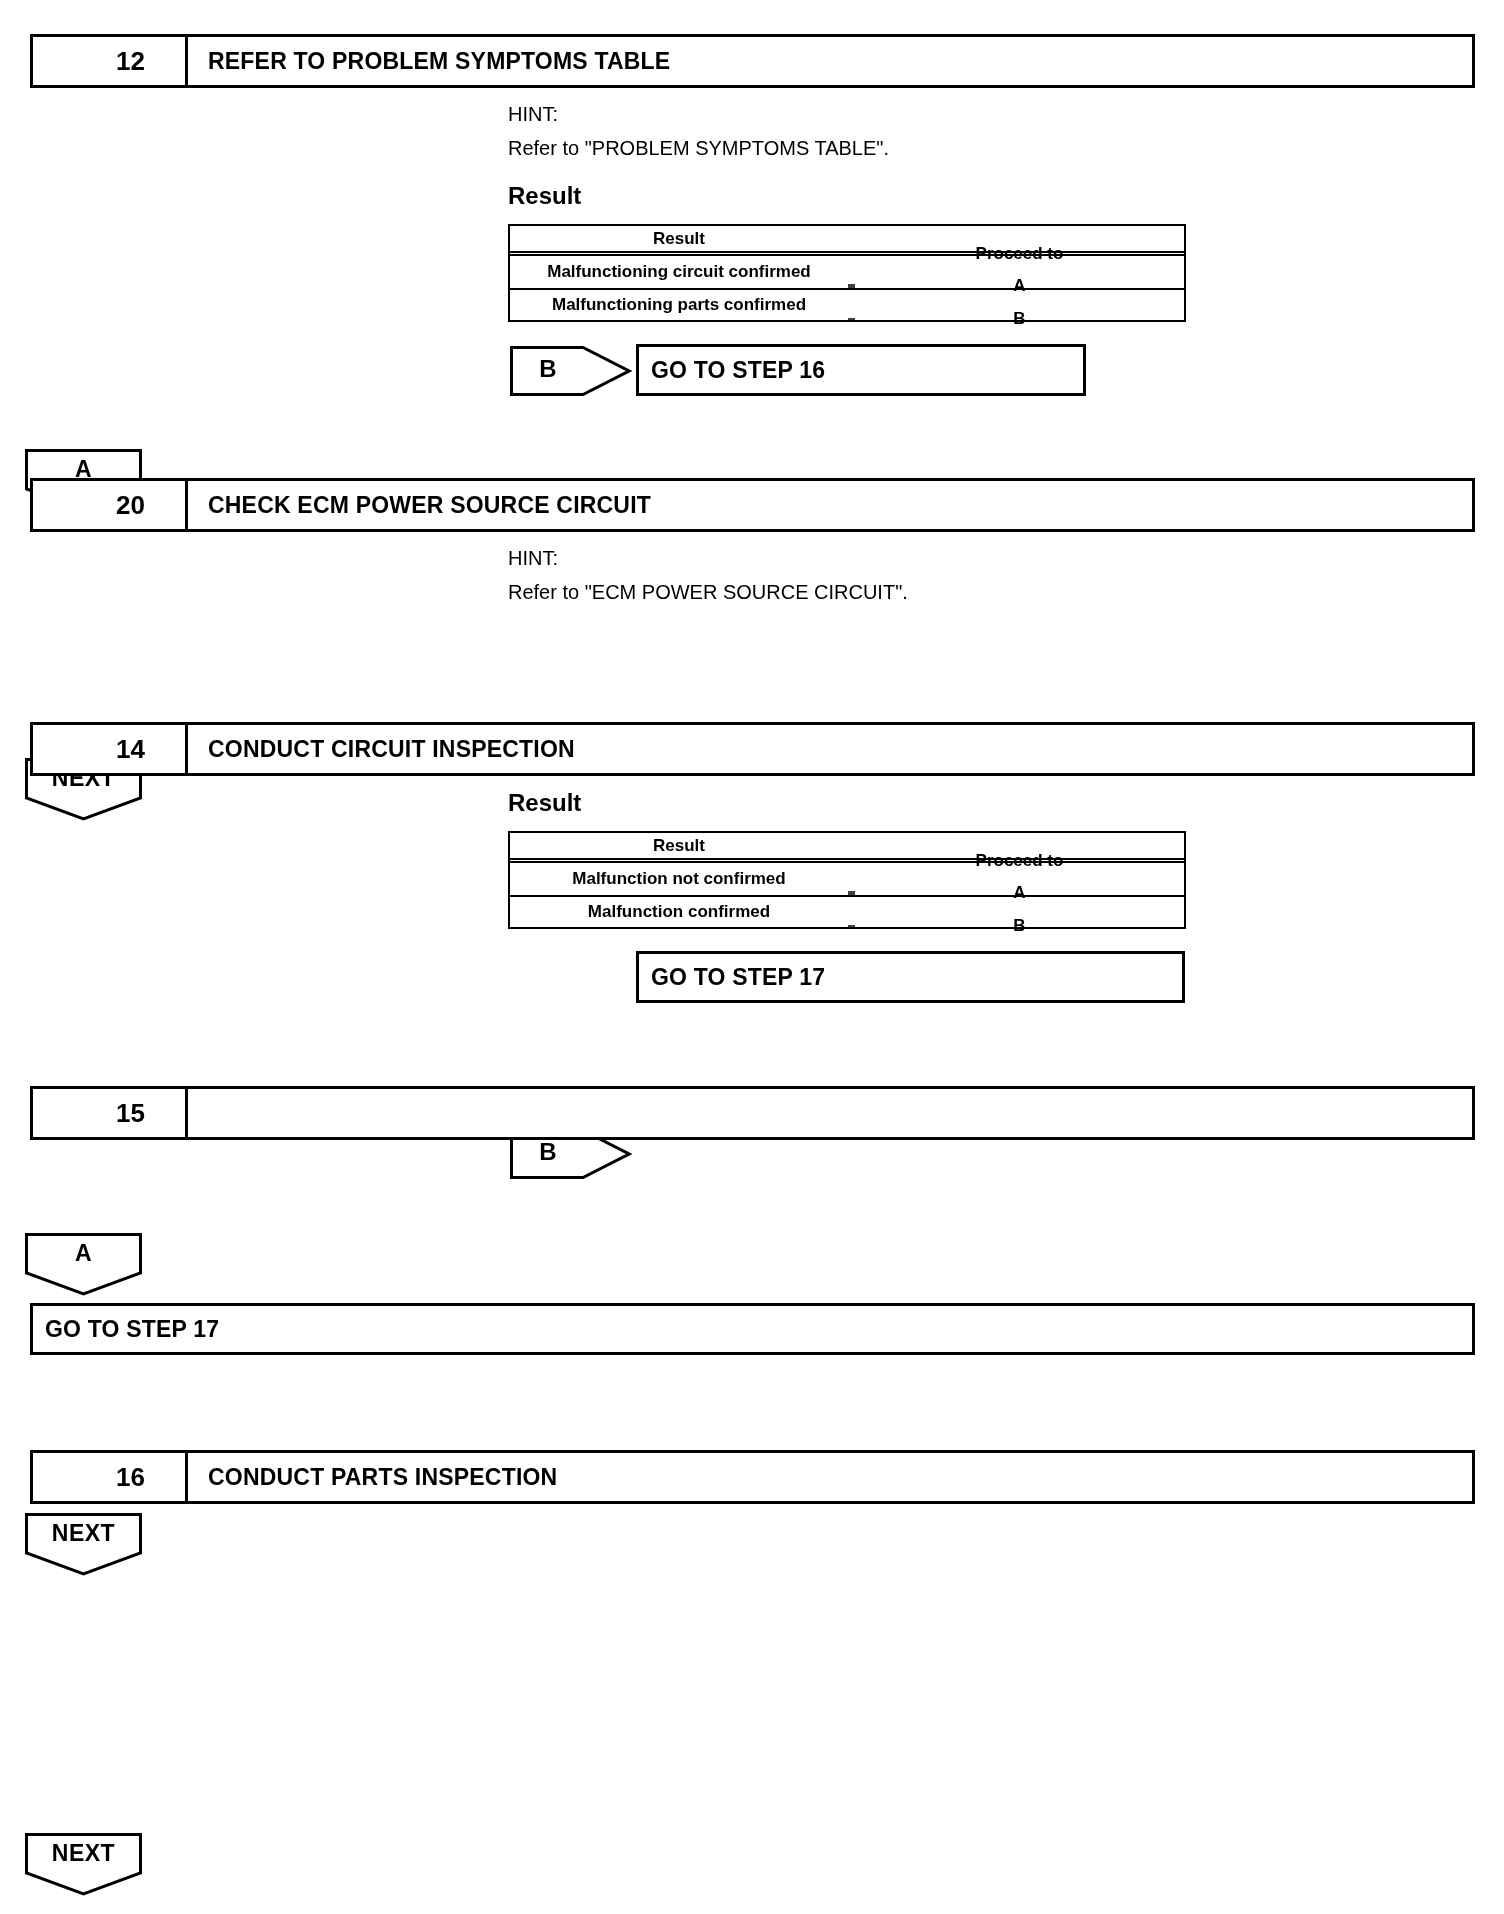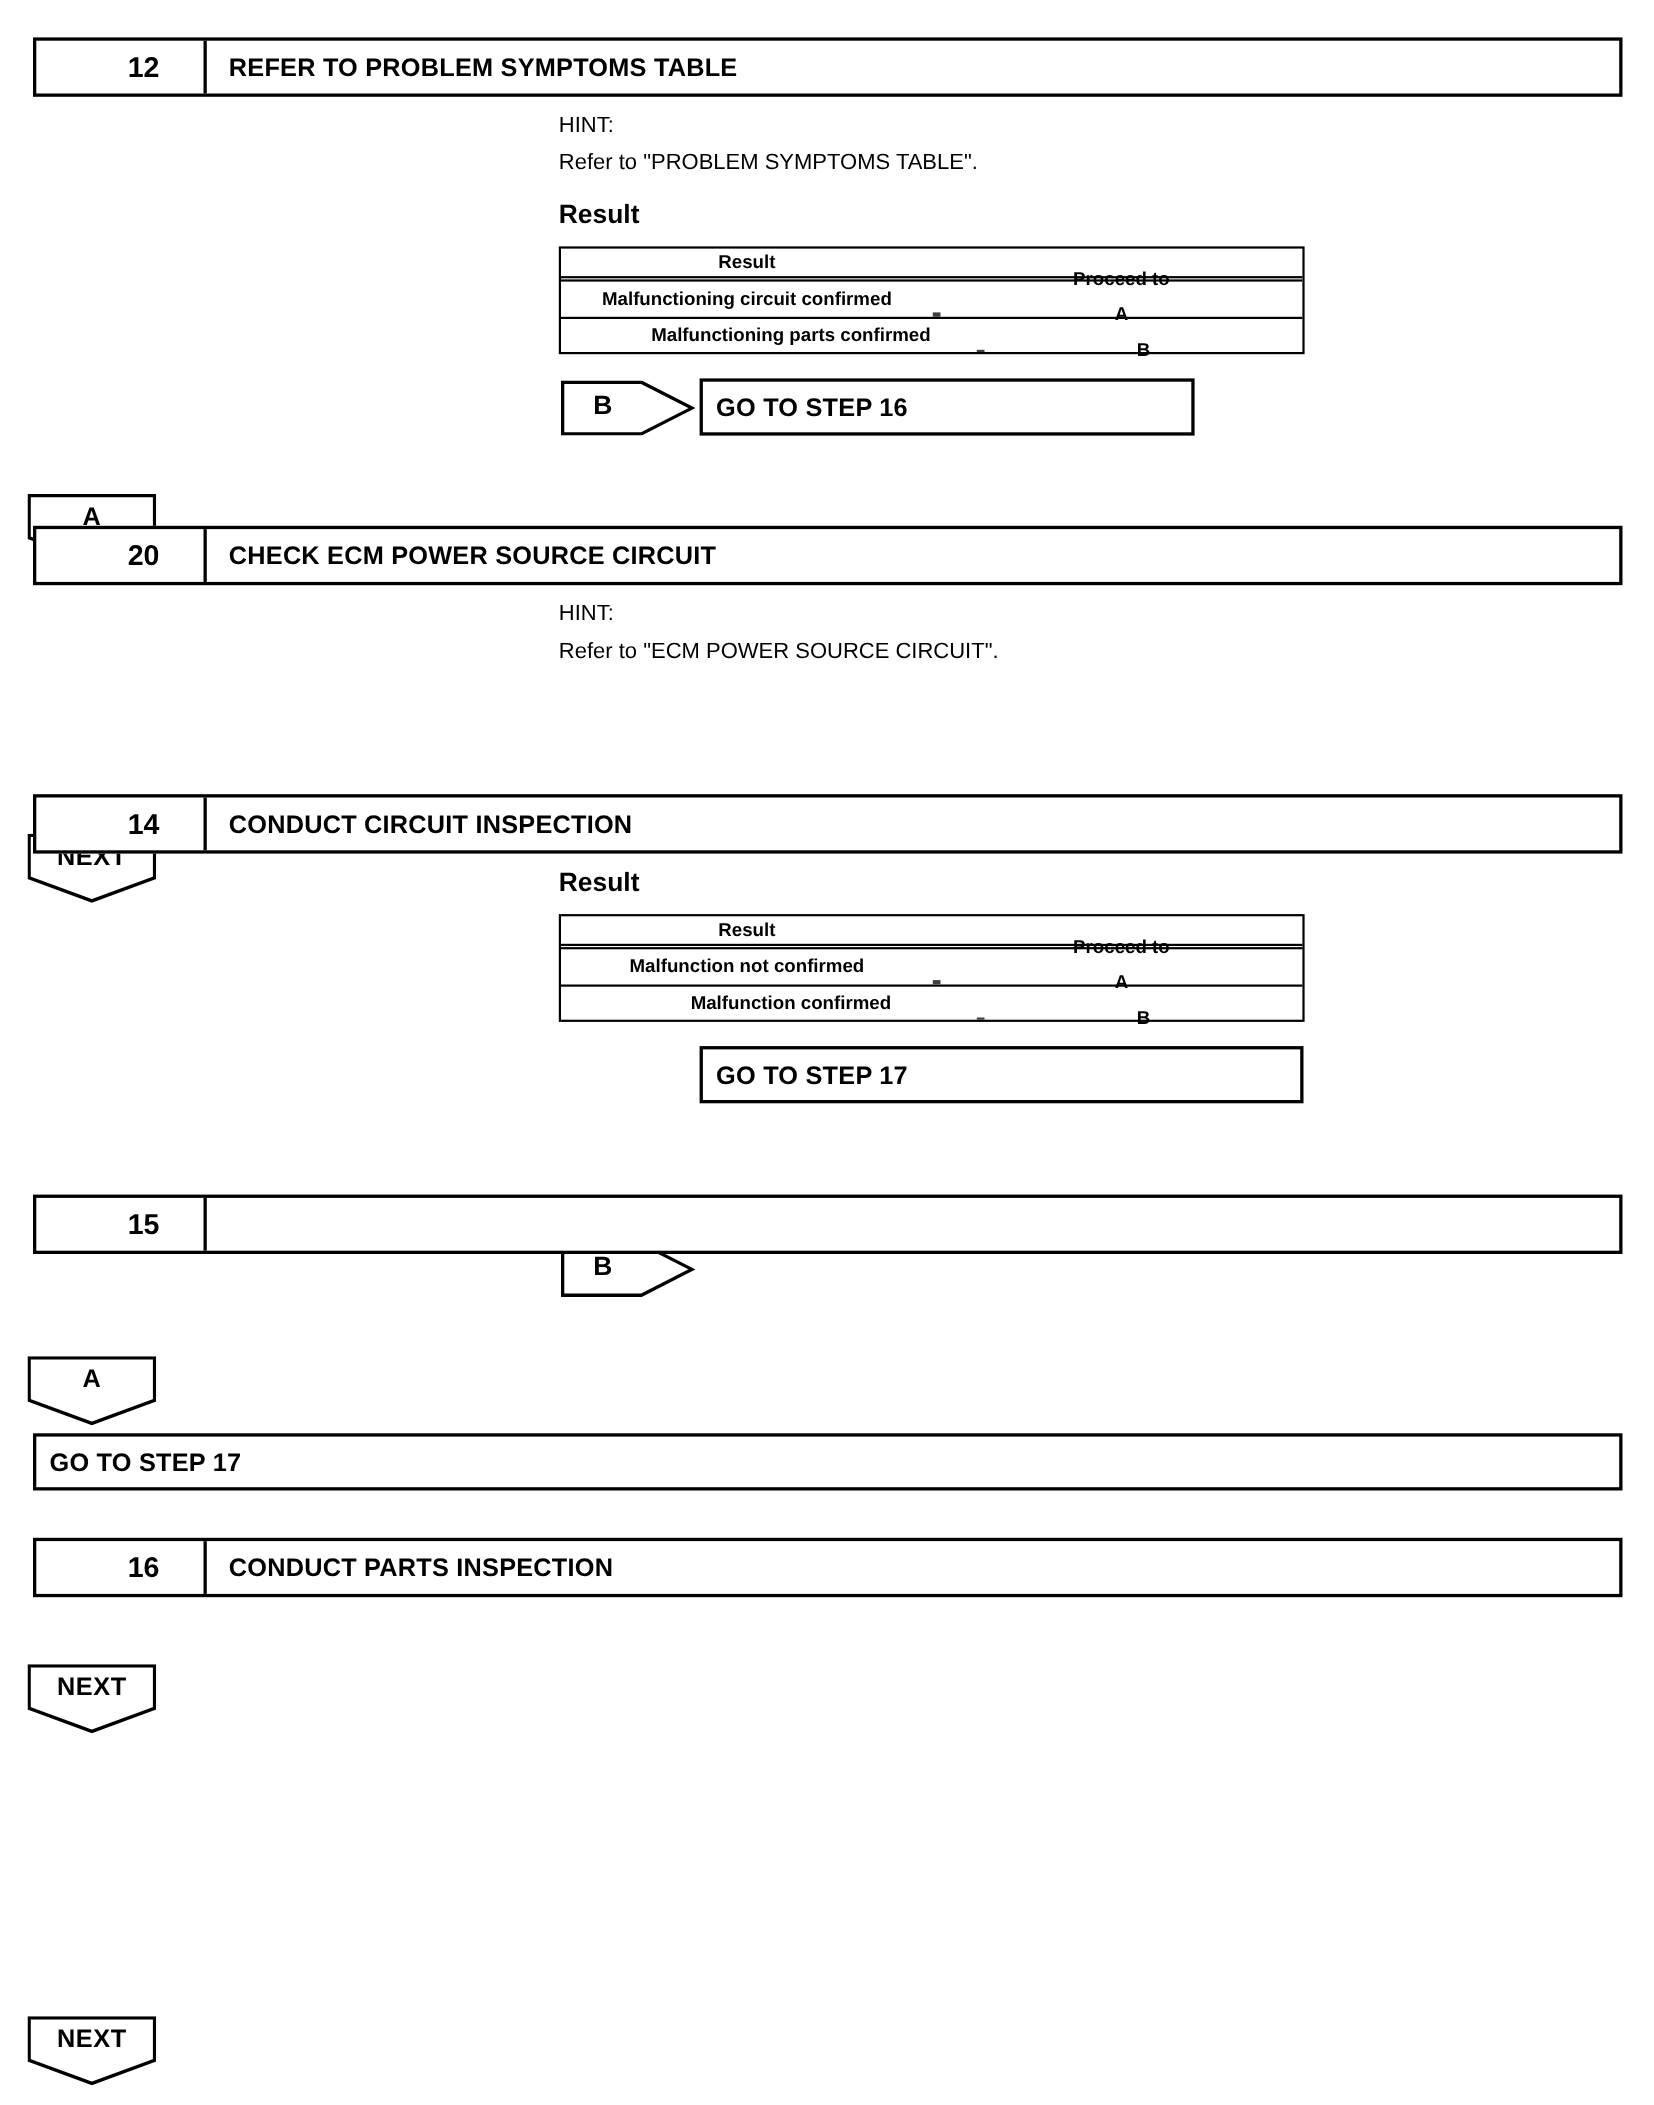--- a/index.html
+++ b/index.html
@@ -28,21 +28,21 @@
   
   .hint { font-size:20px; line-height:34px; }
 
   
   .result-heading { font-weight:bold; font-size:24px; }
 
   
   .rtable { border:2px solid #000; width:678px; background:#fff; }
   .trow { display:flex; height:32px; }
   .trow.thead { height:30px; border-bottom:5px double #000; }
-  .trow.rowline { border-top:2px solid #000;padding-left:40px; }
+  .trow.rowline { border-top:2px solid #000; }
   .tc {
     display:flex; align-items:center; justify-content:center;
     font-weight:bold; font-size:17px; text-align:center;
   }
   .tc.c1 { width:338px; }
   .tc.c2 { flex:1; border-left:7px solid #404040;margin-top:28px; }
 
   
   .barrow { width:122px; height:50px; position:relative; }
   .barrow svg { position:absolute; left:0; top:0; }
@@ -176,21 +176,21 @@
   <svg width="117" height="63" viewBox="0 0 117 63">
     <polygon points="1.5,1.5 115.5,1.5 115.5,40 58.5,61 1.5,40" fill="#ffffff" stroke="#000000" stroke-width="3"></polygon>
   </svg>
   <span class="badge-label">NEXT</span>
 </div>
 
 <div class="goto-box abs" style="left:30px; top:1303px; width:1445px; height:52px;">
   <span>GO TO STEP 17</span>
 </div>
 
-<div class="step-header abs" style="left:30px; top:1398px;">
+<div class="step-header abs" style="left:30px; top:1450px;">
   <div class="step-num">16</div>
   <div class="step-title">CONDUCT PARTS INSPECTION</div>
 </div>
 
 <div class="badge abs" style="left:25px; top:1481px;">
   <svg width="117" height="63" viewBox="0 0 117 63">
     <polygon points="1.5,1.5 115.5,1.5 115.5,40 58.5,61 1.5,40" fill="#ffffff" stroke="#000000" stroke-width="3"></polygon>
   </svg>
   <span class="badge-label">NEXT</span>
 </div>

